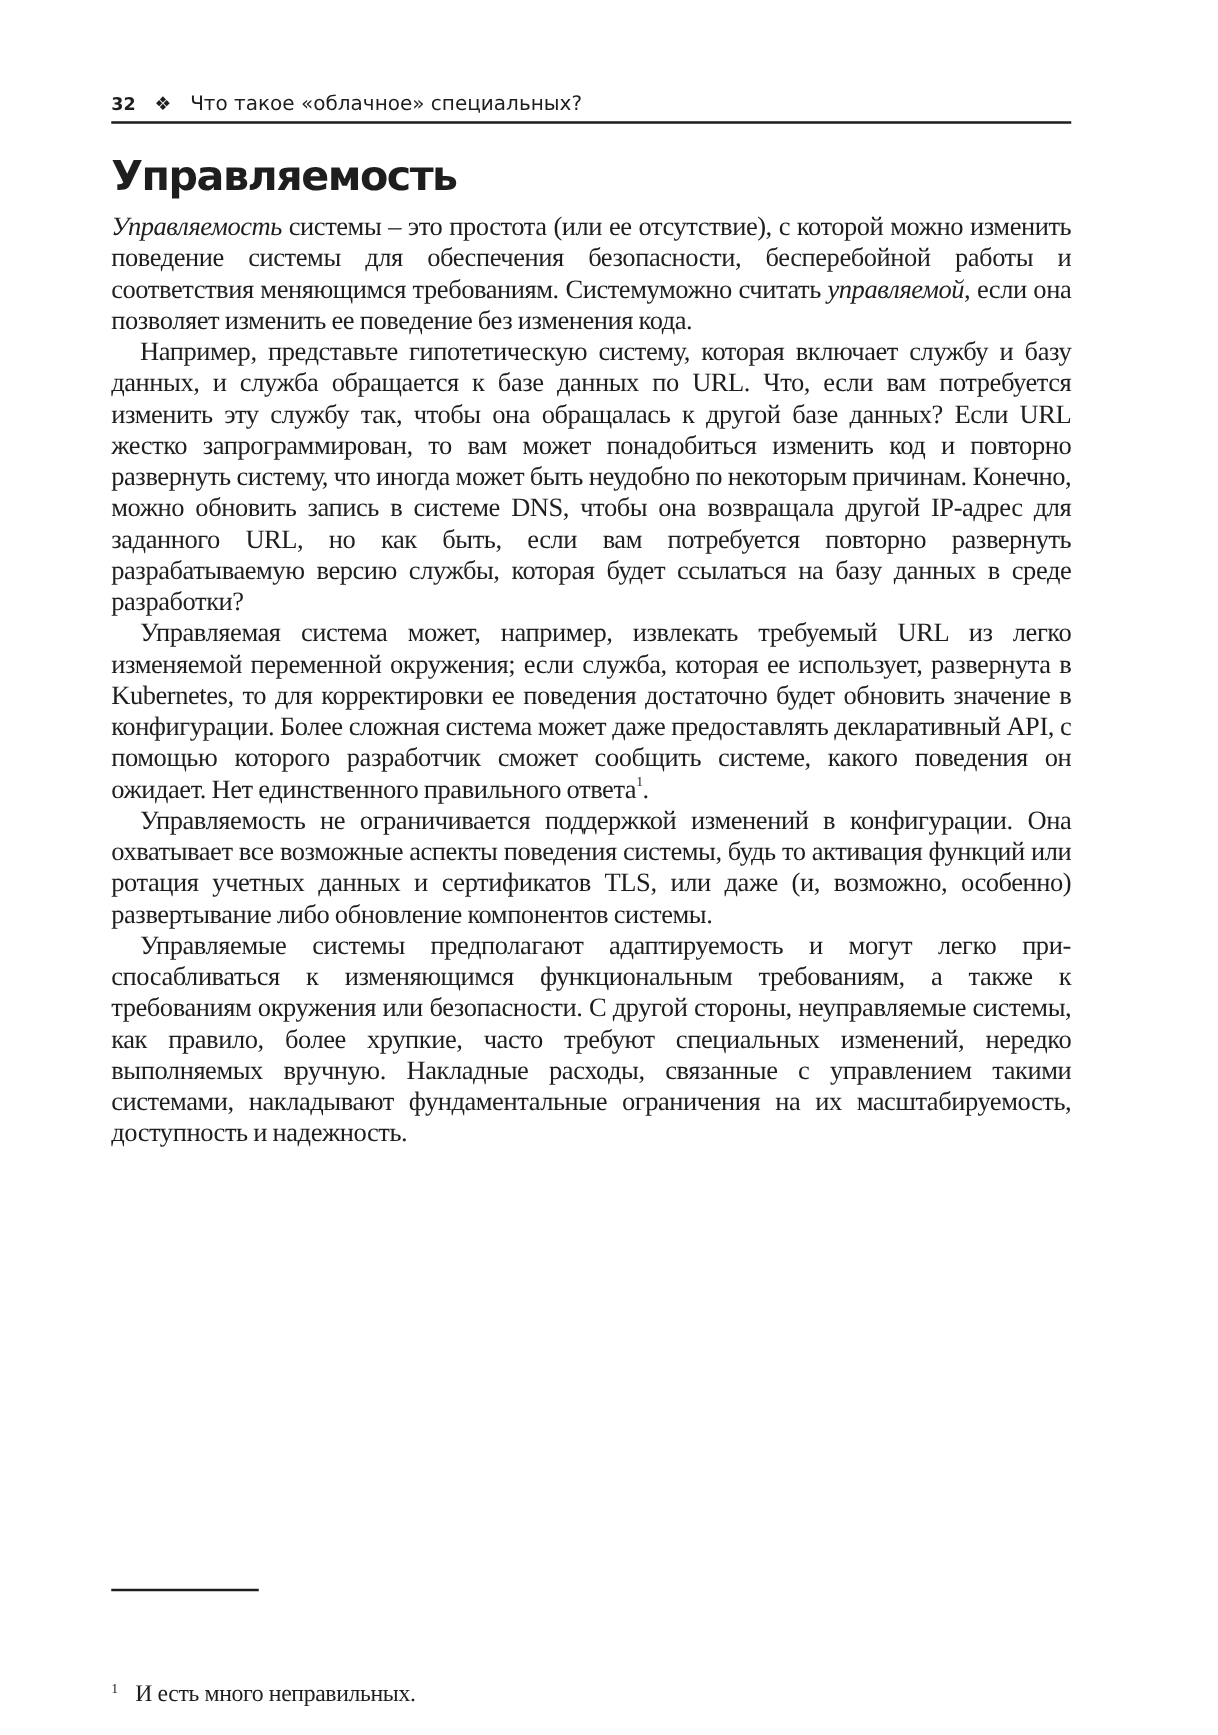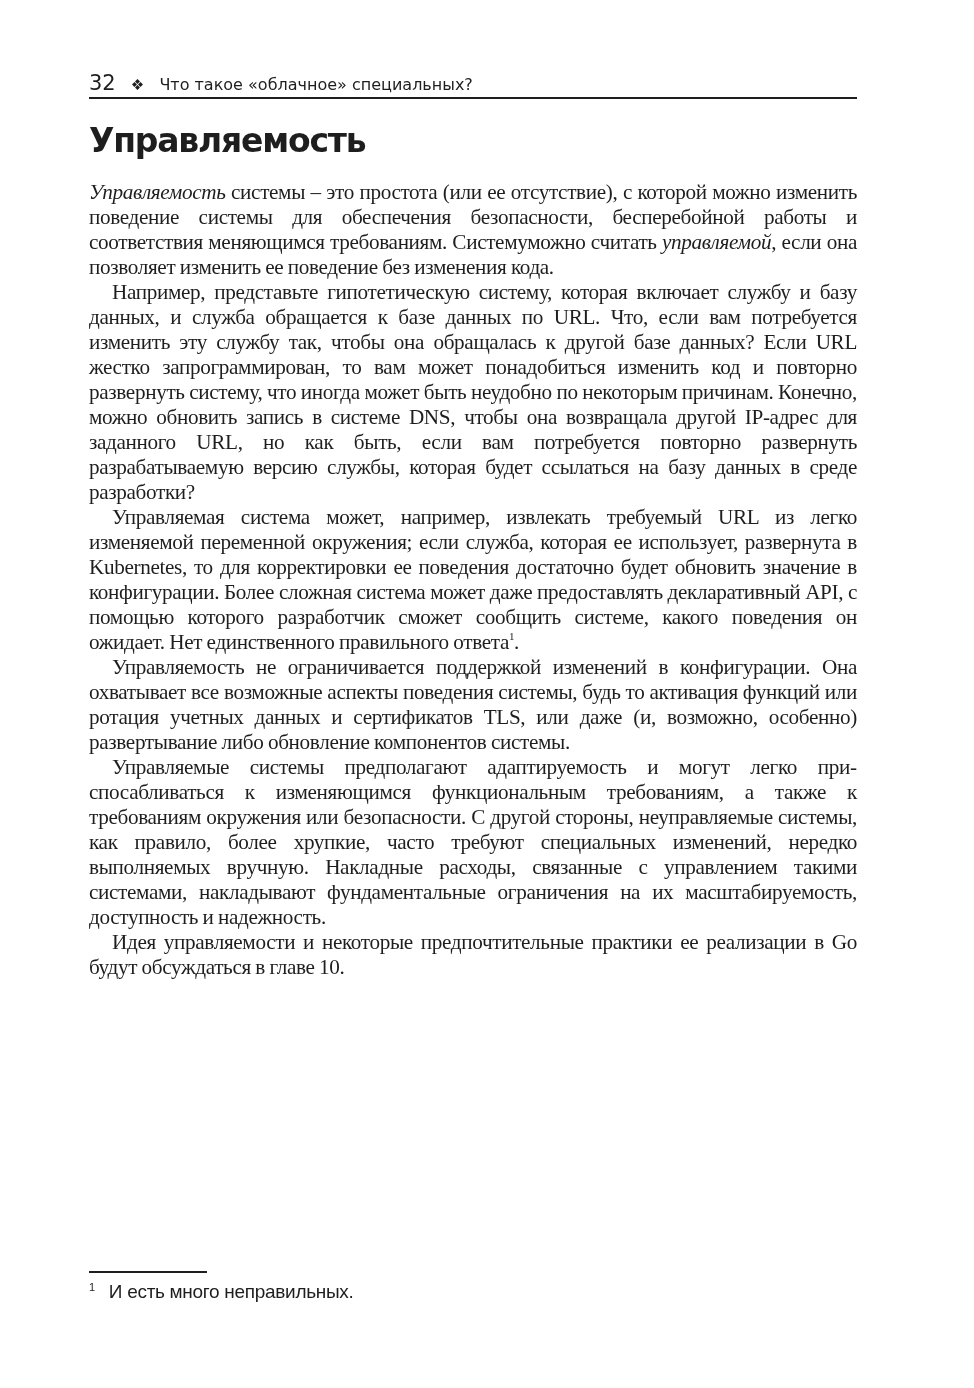--- a/index.html
+++ b/index.html
@@ -1,34 +1,34 @@
 <!DOCTYPE html>
 <html><head>
 <meta charset="utf-8">
 <style>
   html, body { margin: 0; padding: 0; background: #ffffff; }
   body { width: 974px; height: 1388px; position: relative; overflow: hidden; color: #1e1e1e; }
   .page { position: absolute; left: 89px; top: 0; width: 768px; }
   .running-head { position: absolute; top: 70px; left: 0; width: 768px; height: 28px;
     font-family: "DejaVu Sans", sans-serif; font-size: 16px; line-height: 26px; white-space: nowrap; }
-  .running-head .num { font-weight: normal; font-size: 21px; }
+  .running-head .num { font-weight: bold; font-size: 14px; }
   .running-head .orn { margin: 0 10px 0 10px; font-size: 15px; }
   .head-rule { position: absolute; top: 97px; left: 0; width: 768px; height: 2px; background: #1e1e1e; }
   h1.section-title { position: absolute; top: 118px; left: 0; margin: 0;
     font-family: "DejaVu Sans", sans-serif; font-weight: bold; font-size: 33px; letter-spacing: -1.2px; line-height: 46px; }
-  .body-text { position: absolute; top: 180px; left: 0; width: 768px;
+  .body-text { position: absolute; top: 169px; left: 0; width: 768px;
     font-family: "Liberation Serif", serif; font-size: 21.2px; line-height: 25px; text-align: justify;
     letter-spacing: -0.35px; word-spacing: -0.5px; }
   .body-text p { margin: 0; text-indent: 23px; hyphens: manual; }
   .body-text p.first { text-indent: 0; }
   .body-text em { font-style: italic; }
   sup.fnref { font-size: 11px; vertical-align: 9px; line-height: 0; }
   .fn-rule { position: absolute; top: 1271px; left: 0; width: 118px; height: 2px; background: #1e1e1e; }
-  .footnote { position: absolute; top: 1280px; left: 0; width: 768px;
-    font-family: Liberation Sans, sans-serif; font-size: 19px; line-height: 24px; letter-spacing: -0.3px; }
+  .footnote { position: absolute; top: 1344px; left: 0; width: 768px;
+    font-family: Liberation Serif, serif; font-size: 19px; line-height: 24px; letter-spacing: -0.3px; }
   .footnote .fn-num { font-size: 11px; vertical-align: 7px; margin-right: 14px; line-height: 0; }
 </style>
 </head>
 <body>
 
 <div class="page">
   <div class="running-head">
     <span class="num">32</span>
     <span class="orn">❖</span>
     <span>Что такое «облачное» специальных?</span>
@@ -36,20 +36,19 @@
   <div class="head-rule"></div>
 
   <h1 class="section-title">Управляемость</h1>
 
   <div class="body-text">
     <p class="first"><em>Управляемость</em><span> системы – это простота (или ее отсутствие), с которой можно изменить поведение системы для обеспечения безопасности, бесперебой­ной работы и соответствия меняющимся требованиям. Системуможно считать </span><em>управляемой</em><span>, если она позволяет изменить ее поведение без изменения кода.</span></p>
     <p>Например, представьте гипотетическую систему, которая включает служ­бу и базу данных, и служба обращается к базе данных по URL. Что, если вам потребуется изменить эту службу так, чтобы она обращалась к другой базе данных? Если URL жестко запрограммирован, то вам может понадобиться из­менить код и повторно развернуть систему, что иногда может быть неудобно по некоторым причинам. Конечно, можно обновить запись в системе DNS, чтобы она возвращала другой IP-адрес для заданного URL, но как быть, если вам потребуется повторно развернуть разрабатываемую версию службы, которая будет ссылаться на базу данных в среде разработки?</p>
     <p><span>Управляемая система может, например, извлекать требуемый URL из легко изменяемой переменной окружения; если служба, которая ее использует, развернута в Kubernetes, то для корректировки ее поведения достаточно будет обновить значение в конфигурации. Более сложная система может даже предоставлять декларативный API, с помощью которого разработчик сможет сообщить системе, какого поведения он ожидает. Нет единственного правильного ответа</span><sup class="fnref">1</sup><span>.</span></p>
     <p>Управляемость не ограничивается поддержкой изменений в конфигура­ции. Она охватывает все возможные аспекты поведения системы, будь то активация функций или ротация учетных данных и сертификатов TLS, или даже (и, возможно, особенно) развертывание либо обновление компонентов системы.</p>
     <p>Управляемые системы предполагают адаптируемость и могут легко при­спосабливаться к изменяющимся функциональным требованиям, а также к требованиям окружения или безопасности. С другой стороны, неуправ­ляемые системы, как правило, более хрупкие, часто требуют специальных изменений, нередко выполняемых вручную. Накладные расходы, связанные с управлением такими системами, накладывают фундаментальные ограни­чения на их масштабируемость, доступность и надежность.</p>
-    <p>Идея управляемости и некоторые предпочтительные практики ее реали­зации в Go будут обсуждаться в главе 10.</p>
   </div>
 
   <div class="fn-rule"></div>
   <div class="footnote">
     <span class="fn-num">1</span><span>И есть много неправильных.</span>
   </div>
 </div>
 
 </body></html>

